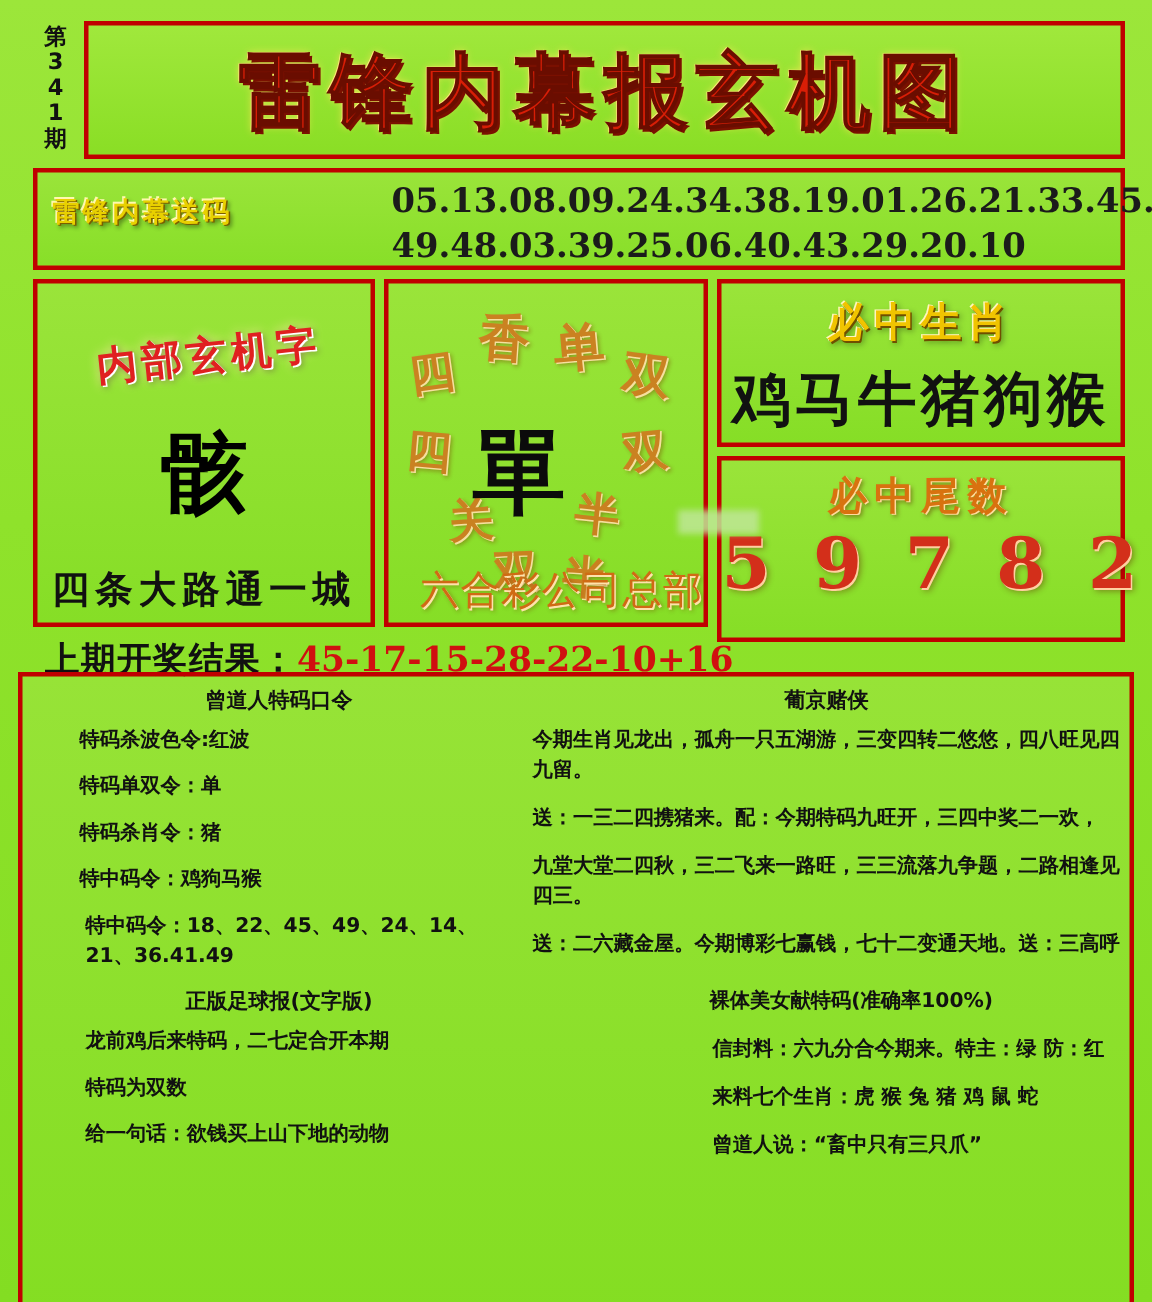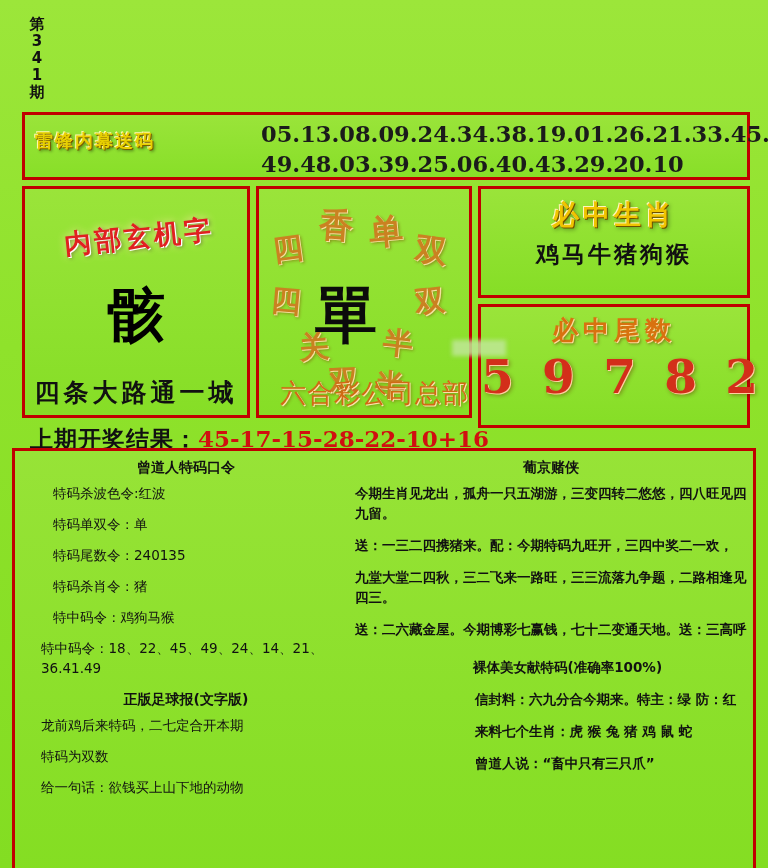--- a/index.html
+++ b/index.html
@@ -205,21 +205,21 @@
     font-weight: bold;
     letter-spacing: 4px;
     color: #f0c400;
     text-shadow: 1px 1px 0 #6f4f00, -1px -1px 0 #fff6bd, 2px 2px 4px rgba(0,0,0,.4);
   }
   .zodiac-row {
     position: absolute;
     left: 0; right: 0; top: 50px;
     text-align: center;
     font-family: "DejaVu Serif", "Liberation Serif", serif;
-    font-size: 23px;
+    font-size: 39px;
     font-weight: bold;
     letter-spacing: 3px;
     color: #111;
     white-space: nowrap;
   }
   .tail-title {
     position: absolute;
     left: 0; right: 0; top: 6px;
     text-align: center;
     font-family: "DejaVu Serif", "Liberation Serif", serif;
@@ -288,25 +288,25 @@
     line-height: 20px;
   }
   .sub-head {
     text-align: center;
     font-weight: bold;
     font-size: 14px;
     margin-bottom: 6px;
   }
   .ll {
     margin: 0 0 11px 12px;
-    font-weight: normal;
+    font-weight: bold;
     font-size: 13.5px;
     padding-left: 16px;
   }
-  .ll.indent0 { margin-left: 0; }
+  .ll.indent0 { margin-left: 16px; }
   .rr {
     margin: 0 0 12px 0;
     font-weight: bold;
     font-size: 13.5px;
     text-indent: 0;
   }
   .rr.center-ind { padding-left: 120px; }
   .rr.ind2 { padding-left: 118px; }
   .sep { height: 6px; }
   .blur {
@@ -325,20 +325,23 @@
 <div class="page">
 
   <div class="issue">
     <span>第</span>
     <span>3</span>
     <span>4</span>
     <span>1</span>
     <span>期</span>
   </div>
 
+  <div class="header-box">
+    <div class="header-title">雷锋内幕报玄机图</div>
+  </div>
 
   <div class="code-box">
     <div class="code-label">雷锋内幕送码</div>
     <div class="code-nums">
       <div>05.13.08.09.24.34.38.19.01.26.21.33.45.44.14.</div>
       <div>49.48.03.39.25.06.40.43.29.20.10</div>
     </div>
   </div>
 
   <div class="mid">
@@ -380,21 +383,20 @@
   <div class="last-result">
     <span>上期开奖结果：</span><span class="nums">45-17-15-28-22-10+16</span>
   </div>
 
   <div class="bottom-box">
 
     <div class="col-left">
       <div class="sub-head">曾道人特码口令</div>
       <div class="ll">特码杀波色令:红波</div>
       <div class="ll">特码单双令：单</div>
-      <div class="ll">特码尾数令：240135</div>
       <div class="ll">特码杀肖令：猪</div>
       <div class="ll">特中码令：鸡狗马猴</div>
       <div class="ll indent0">特中码令：18、22、45、49、24、14、21、36.41.49</div>
       <div class="sub-head">正版足球报(文字版)</div>
       <div class="ll indent0">龙前鸡后来特码，二七定合开本期</div>
       <div class="ll indent0">特码为双数</div>
       <div class="ll indent0">给一句话：欲钱买上山下地的动物</div>
     </div>
 
     <div class="col-right">

